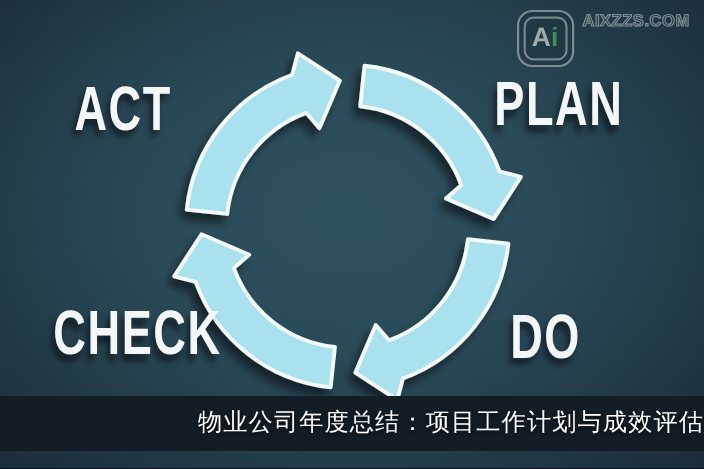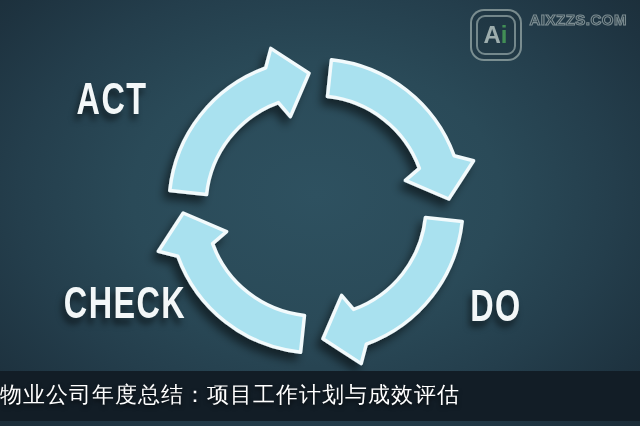--- a/index.html
+++ b/index.html
@@ -13,21 +13,21 @@
         #2e5160 0%, #2a4a58 40%, #243e4c 65%, #1e3340 85%, #1b2c37 100%);
   }
   svg.cycle{position:absolute;left:0;top:0;pointer-events:none;}
 
   .stage-label{
     position:absolute;
     transform:translate(-50%,-50%);
     white-space:nowrap;
     color:#f3f7f8;
     font-weight:700;
-    font-size:45px;
+    font-size:57px;
     letter-spacing:2px;
     text-shadow:-4px 6px 7px rgba(0,0,0,0.55);
   }
   .stage-label .squeeze{
     display:inline-block;
     transform:scaleX(0.72);
     transform-origin:center;
   }
   .label-act  {left:112px; top:99px;}
   .label-plan {left:508px; top:95px;}
@@ -65,24 +65,24 @@
   }
   .wm-domain{
     margin-top:2px;
     font-size:15px;font-weight:700;letter-spacing:0.5px;
     color:rgba(28,44,50,0.40);
     -webkit-text-stroke:1.1px rgba(185,198,198,0.7);
   }
 
   
   .caption-bar{
-    position:absolute;left:0;bottom:5px;
+    position:absolute;left:0;bottom:16px;
     width:640px;height:50px;
     background:#121d26;
-    display:flex;align-items:center;justify-content:flex-start;
+    display:flex;align-items:center;justify-content:flex-end;
   }
   .caption-text{
     color:#ffffff;
     font-size:22px;
     font-weight:500;
     letter-spacing:1px;
     padding-bottom:3px;
     text-shadow:0 2px 4px rgba(0,0,0,0.7);
   }
 </style>
@@ -101,20 +101,23 @@
         <path d="M 169.8 190.6 A 147 147 0 0 1 265.7 67.9 L 270.8 48.4 L 309.0 73.2 L 290.4 116.6 L 278.4 102.6 A 110 110 0 0 0 206.6 194.5 Z" fill="#a9e1ef" stroke="#f2fafc" stroke-width="3.5" stroke-linejoin="round"></path>
         <path d="M 331.4 59.8 A 147 147 0 0 1 454.1 155.7 L 473.6 160.8 L 448.8 199.0 L 405.4 180.4 L 419.4 168.4 A 110 110 0 0 0 327.5 96.6 Z" fill="#a9e1ef" stroke="#f2fafc" stroke-width="3.5" stroke-linejoin="round"></path>
         <path d="M 462.2 221.4 A 147 147 0 0 1 366.3 344.1 L 361.2 363.6 L 323.0 338.8 L 341.6 295.4 L 353.6 309.4 A 110 110 0 0 0 425.4 217.5 Z" fill="#a9e1ef" stroke="#f2fafc" stroke-width="3.5" stroke-linejoin="round"></path>
         <path d="M 300.6 352.2 A 147 147 0 0 1 177.9 256.3 L 158.4 251.2 L 183.2 213.0 L 226.6 231.6 L 212.6 243.6 A 110 110 0 0 0 304.5 315.4 Z" fill="#a9e1ef" stroke="#f2fafc" stroke-width="3.5" stroke-linejoin="round"></path>
       </g>
   </svg>
 
   <div class="stage-label label-act">
     <span class="squeeze">ACT</span>
   </div>
+  <div class="stage-label label-plan">
+    <span class="squeeze">PLAN</span>
+  </div>
   <div class="stage-label label-check">
     <span class="squeeze">CHECK</span>
   </div>
   <div class="stage-label label-do">
     <span class="squeeze">DO</span>
   </div>
 
   <div class="watermark">
     <div class="wm-badge">
       <div class="wm-badge-inner">

